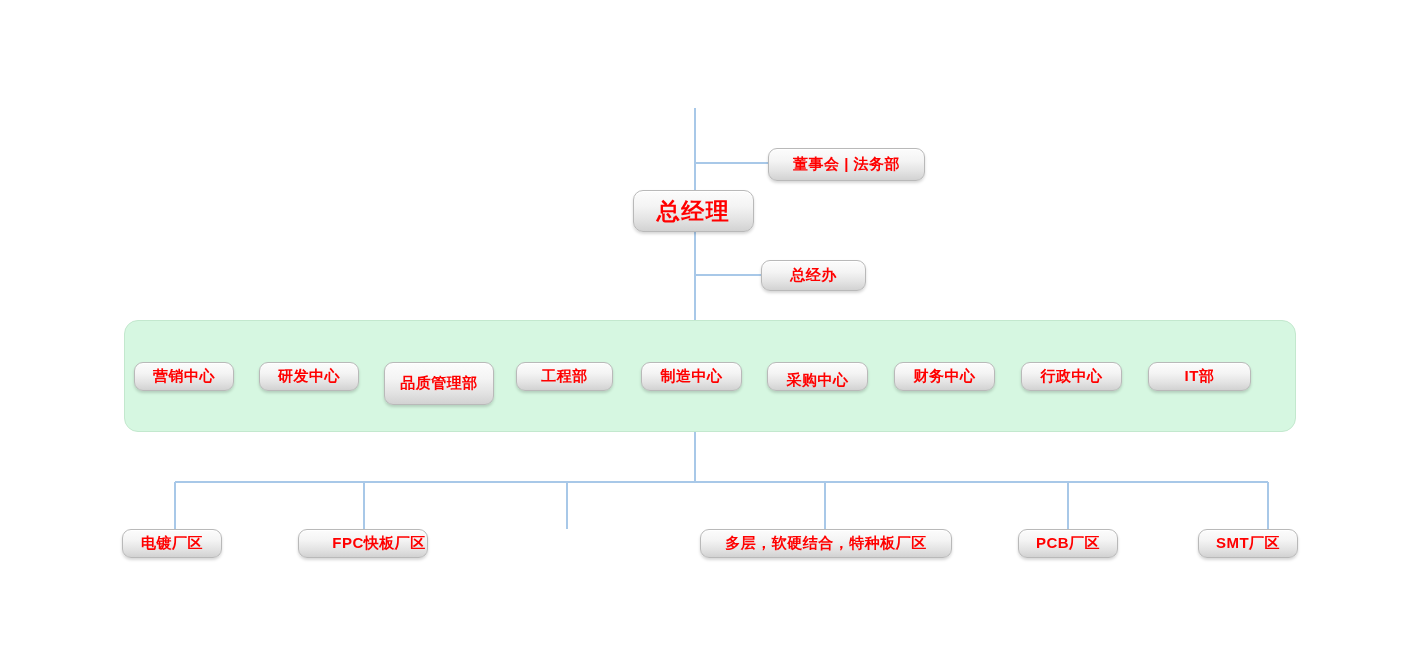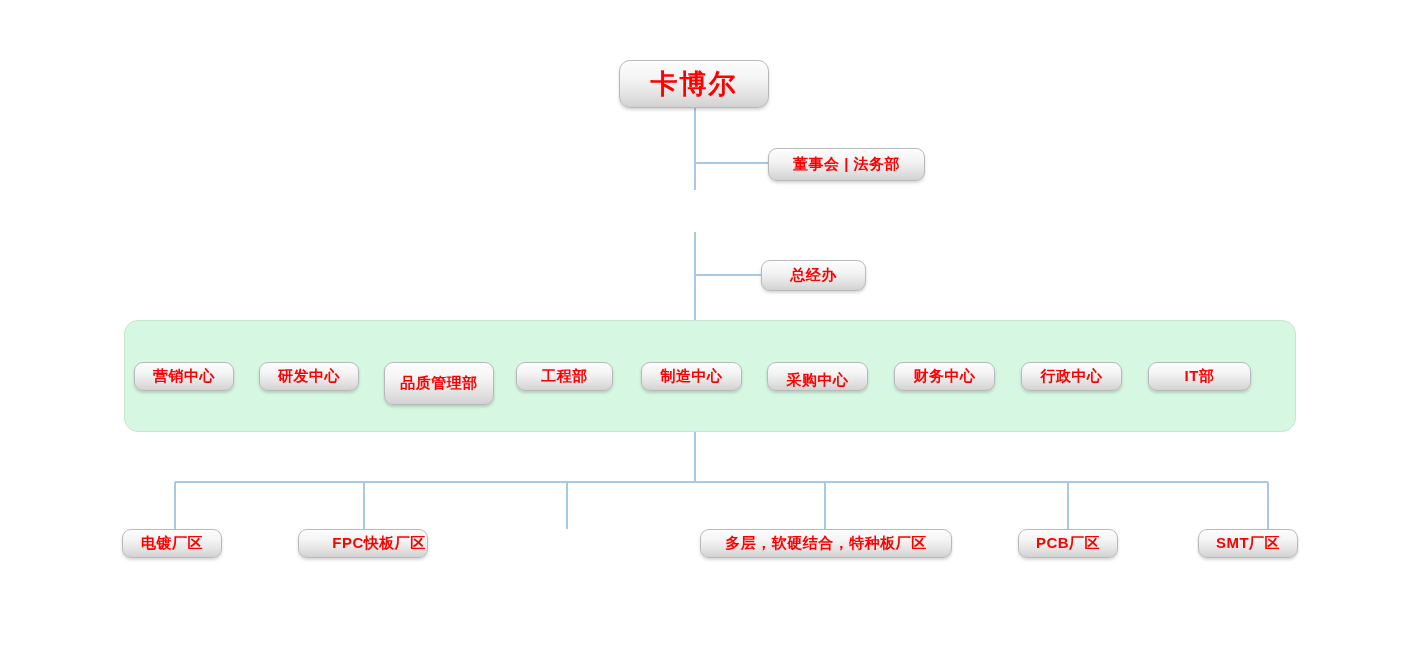--- a/index.html
+++ b/index.html
@@ -110,28 +110,28 @@
       <line x1="364" y1="482" x2="364" y2="529"></line>
       <line x1="567" y1="482" x2="567" y2="529"></line>
       <line x1="825" y1="482" x2="825" y2="529"></line>
       <line x1="1068" y1="482" x2="1068" y2="529"></line>
       <line x1="1268" y1="482" x2="1268" y2="529"></line>
     </g>
   </svg>
 
   <div id="dept-panel" style="left: 124px; top: 320px; width: 1172px; height: 112px;"></div>
 
-  <div class="node level-root" id="node-root" style="left: 619px; top: 60px; width: 150px; height: 48px;">
-    <span>卡博尔</span>
-  </div>
 
   <div class="node level-staff" id="node-staff-0" style="left: 768px; top: 148px; width: 157px; height: 33px;">
     <span>董事会 | 法务部</span>
   </div>
 
+  <div class="node level-gm" id="node-gm" style="left: 633px; top: 190px; width: 121px; height: 42px;">
+    <span>总经理</span>
+  </div>
 
   <div class="node level-staff" id="node-staff-1" style="left: 761px; top: 260px; width: 105px; height: 31px;">
     <span>总经办</span>
   </div>
 
   <div class="node level-dept" id="node-dept-0" style="left: 134px; top: 362px; width: 100px; height: 29px;">
     <span>营销中心</span>
   </div>
   <div class="node level-dept" id="node-dept-1" style="left: 259px; top: 362px; width: 100px; height: 29px;">
     <span>研发中心</span>

